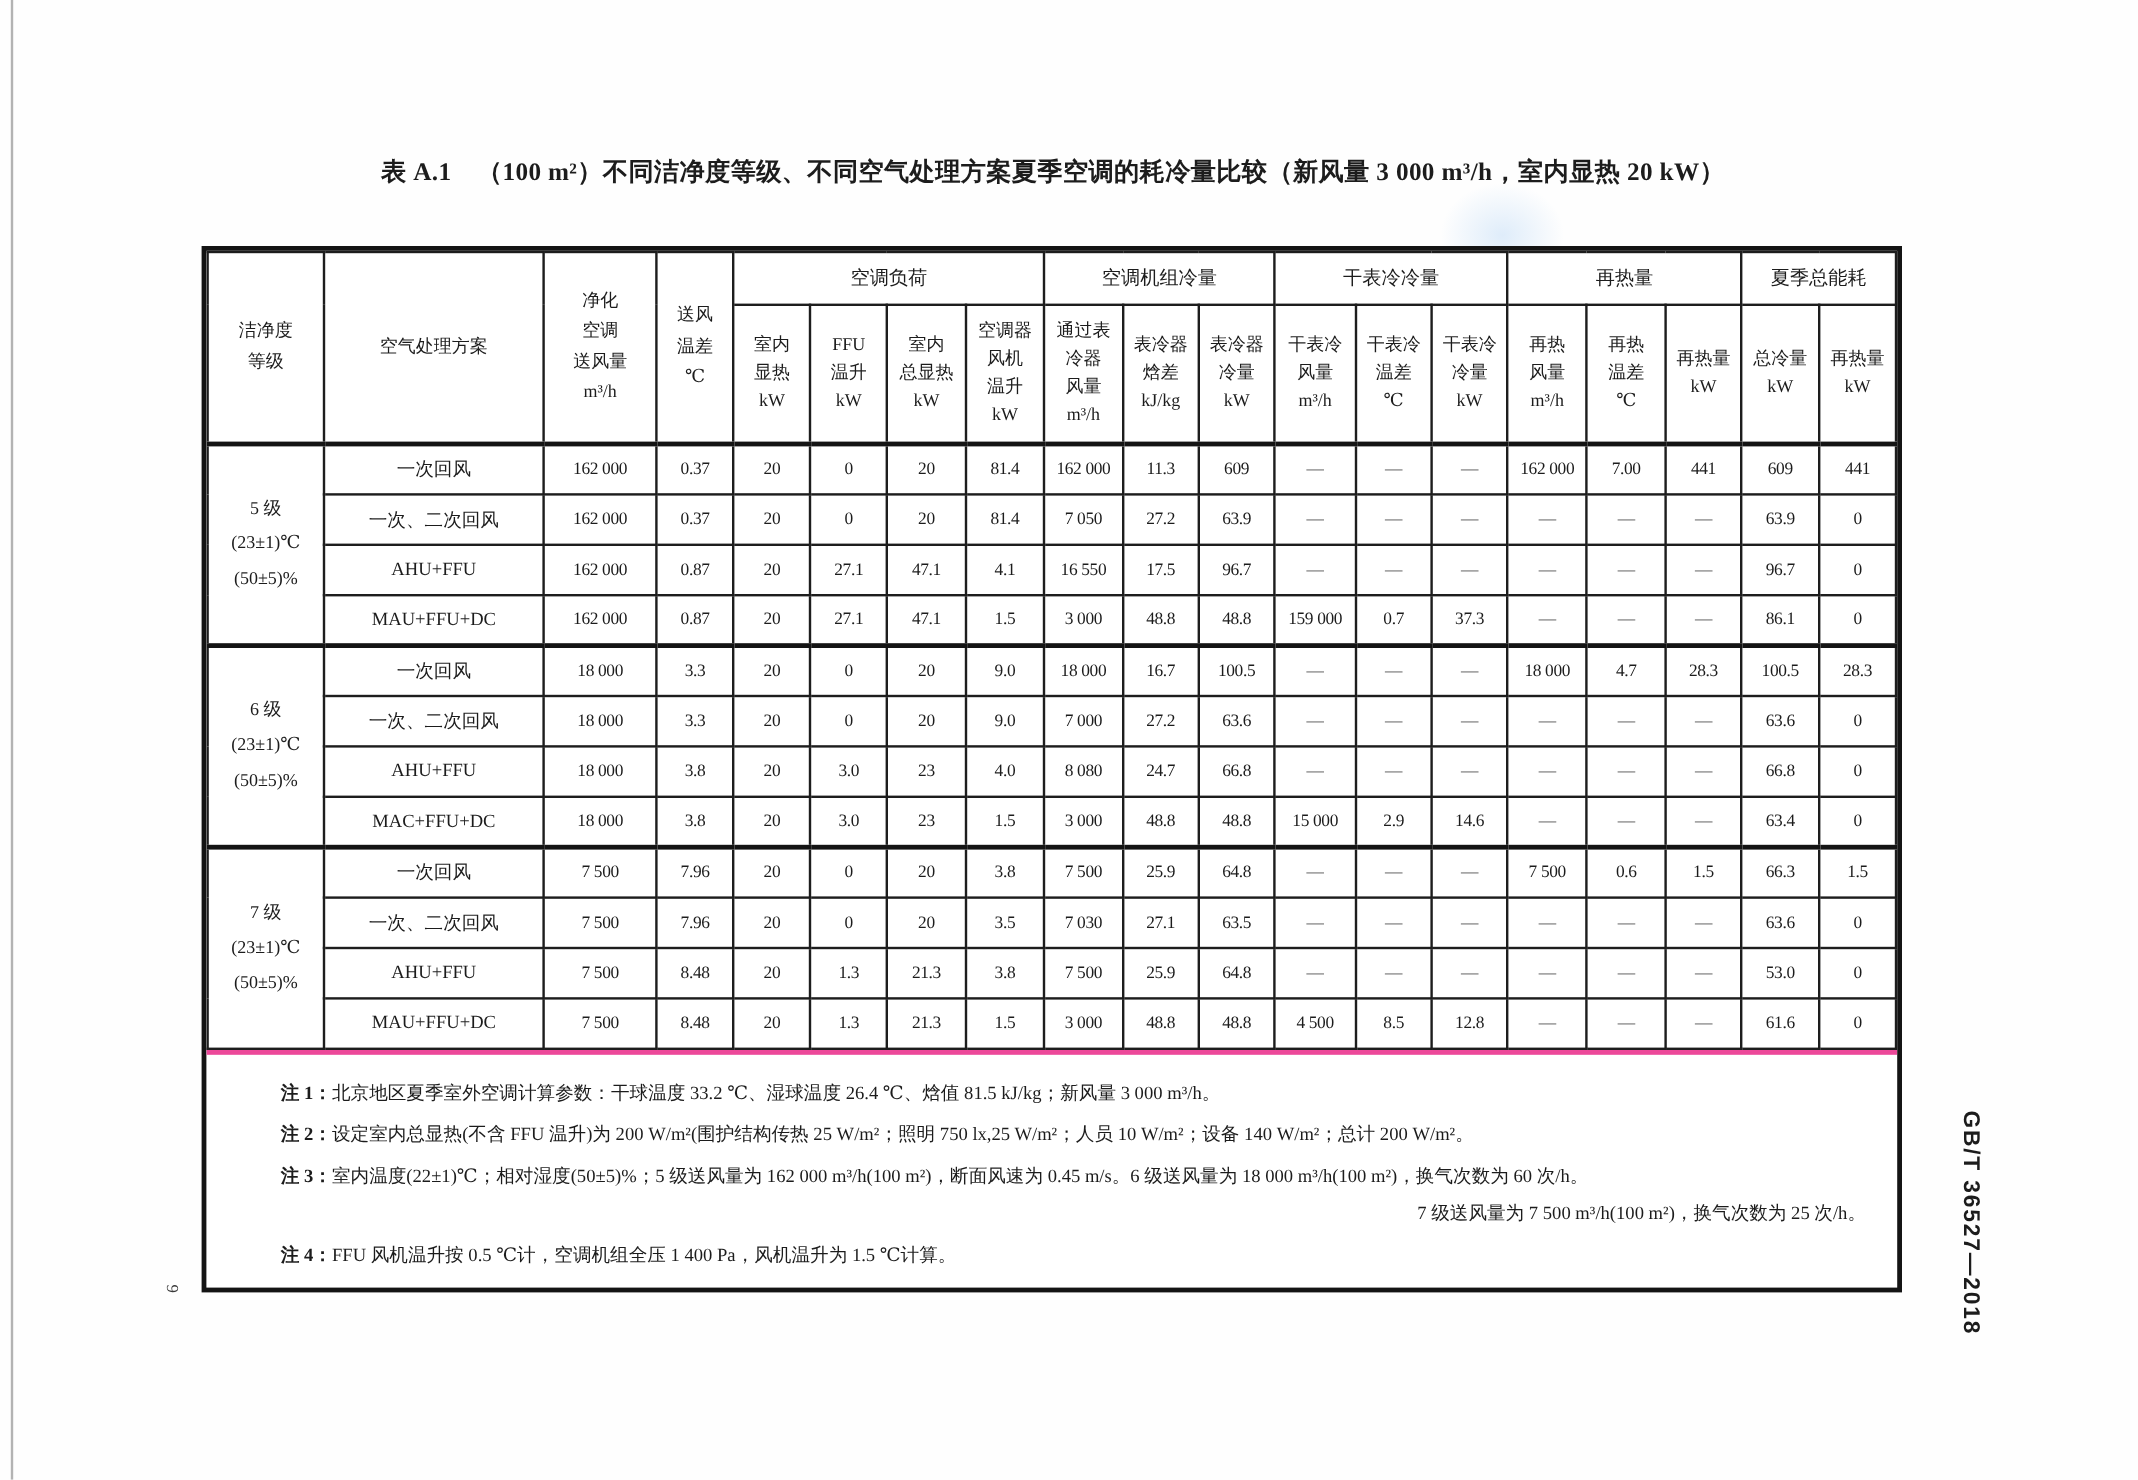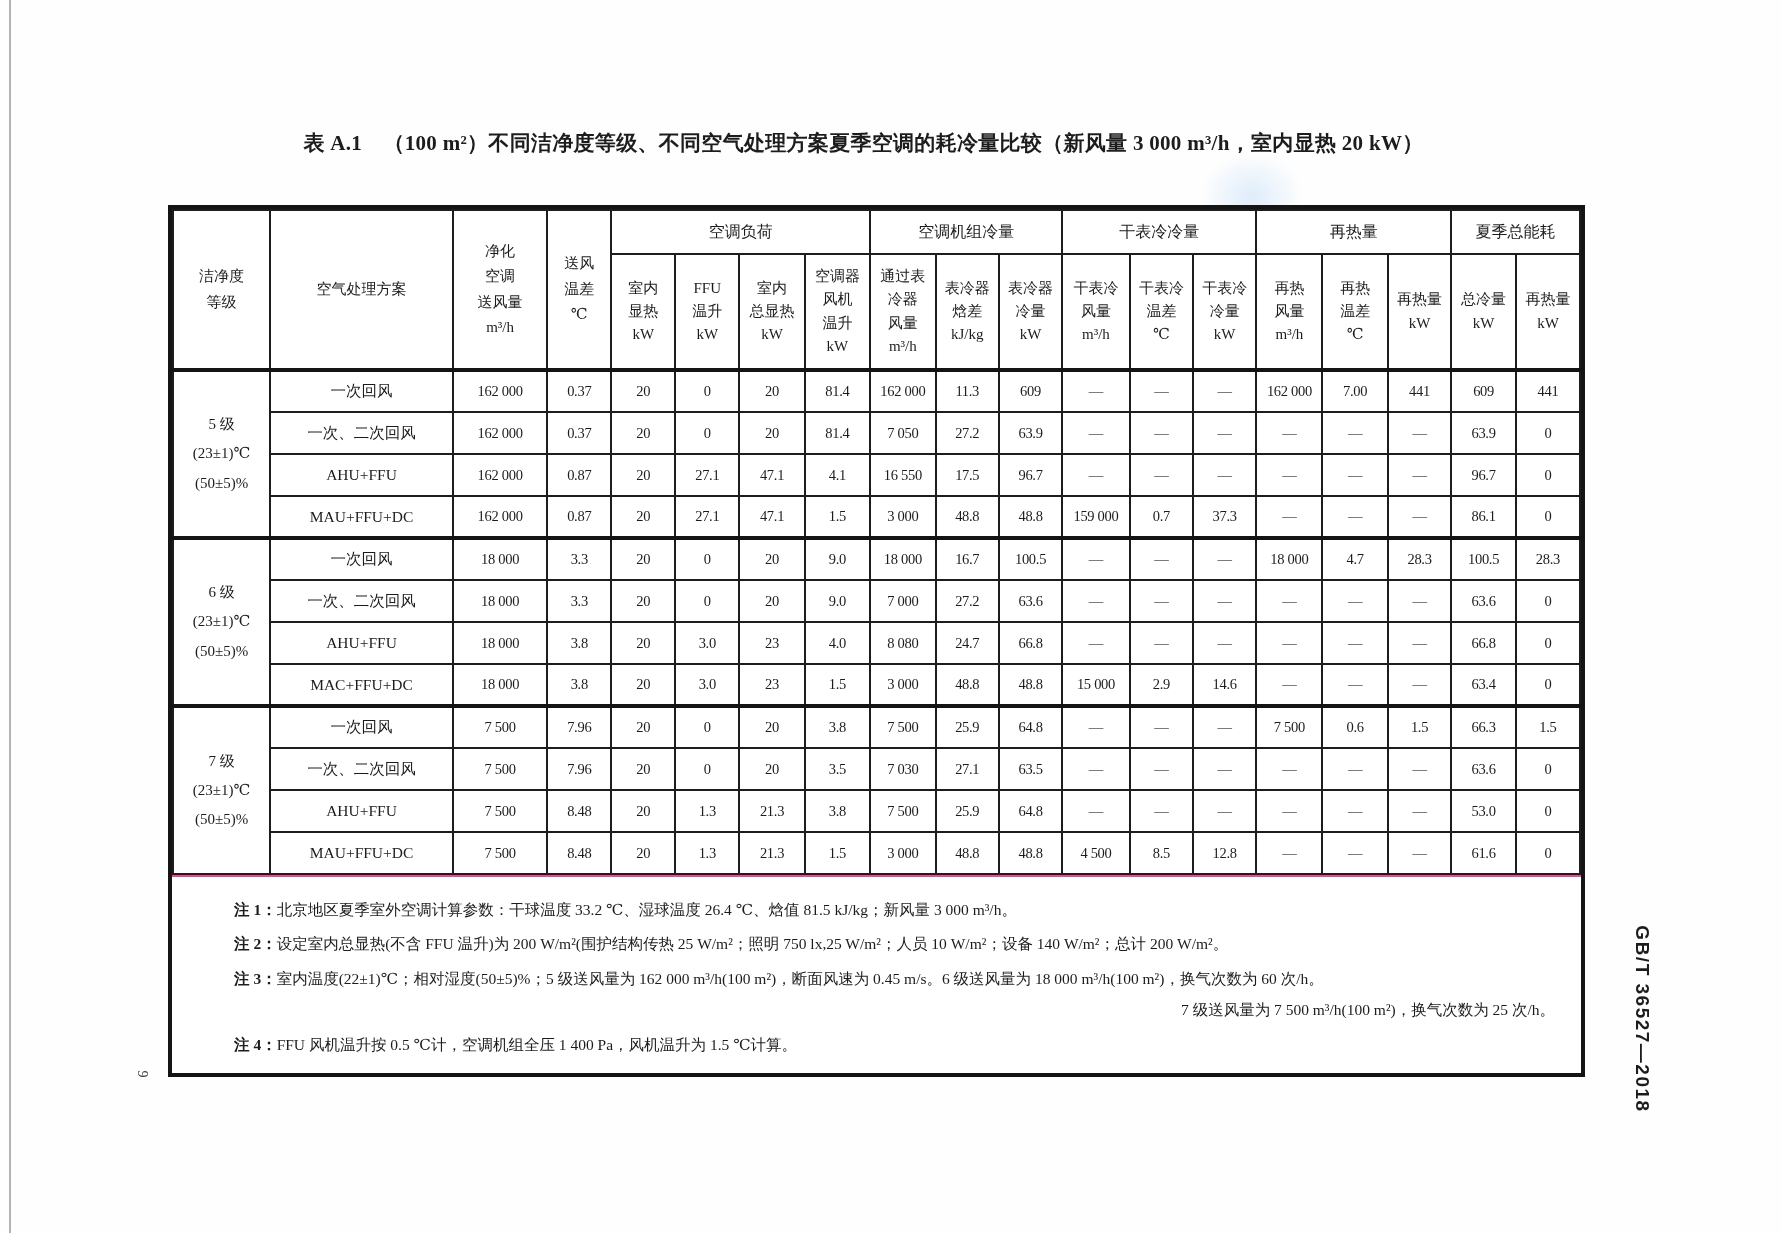--- a/index.html
+++ b/index.html
@@ -6,39 +6,39 @@
   html,body { margin:0; padding:0; }
   body {
     width:1782px; height:1233px; position:relative;
     background:#fefefe; color:#1c1c1c;
     font-family:"Liberation Serif","DejaVu Serif",serif;
   }
   .scan-edge { position:absolute; left:9px; top:0; width:2px; height:1233px; background:#b3b3b3; }
   .smudge { position:absolute; left:1200px; top:152px; width:104px; height:88px;
     background:radial-gradient(ellipse at center, rgba(150,195,240,0.30), rgba(150,195,240,0) 70%); }
 
-  .title { position:absolute; left:156px; top:129px; width:1415px; text-align:center;
+  .title { position:absolute; left:170px; top:129px; width:1415px; text-align:center;
     font-size:21px; font-weight:bold; letter-spacing:0.3px; white-space:nowrap; }
 
   .table-frame { position:absolute; left:168px; top:205px; width:1417px; height:872px;
     border:4px solid #141414; background:#fff; overflow:hidden; }
 
   table { width:100%; border-collapse:collapse; table-layout:fixed; }
   th,td { border:2px solid #1d1d1d; padding:0 1px; text-align:center; vertical-align:middle; font-weight:normal; }
   .hdr1 th { height:44px; font-size:16px;margin-left:16px; }
   .hdr2 th { height:116px; font-size:15px; line-height:1.55; border-bottom:4px solid #141414; }
   th.tall { font-size:15px; line-height:1.7; border-bottom:4px solid #141414; }
   tbody tr { height:42px; }
   th.grp-label { font-size:15px; line-height:1.95; }
   td.scheme { font-size:15.5px; }
   td.num { font-size:14.5px; letter-spacing:-0.3px; }
   td.dash { color:#4e4e4e; }
   tr.grp-start td, tr.grp-start th { border-top:4px solid #141414; }
 
-  .notes { border-top:2px solid #ec4899; padding:22px 26px 0 62px; font-size:15.5px; }
+  .notes { border-top:4px solid #ec4899; padding:22px 26px 0 62px; font-size:15.5px; }
   .note { margin-bottom:12px; line-height:1.45; }
   .note-tag { font-weight:bold; }
   .note-cont { padding-left:58px; margin-top:9px;text-align:right; }
 
   .std-code { position:absolute; left:1520px; top:1008px; width:244px; text-align:center;
     transform:rotate(90deg); font-weight:bold; font-size:19px; letter-spacing:1.5px;
     font-family:"Liberation Sans","DejaVu Sans",sans-serif; white-space:nowrap; }
   .page-num { position:absolute; left:130px; top:1066px; width:24px; text-align:center;
     transform:rotate(90deg); font-size:14px; color:#3a3a3a; }
 </style>

